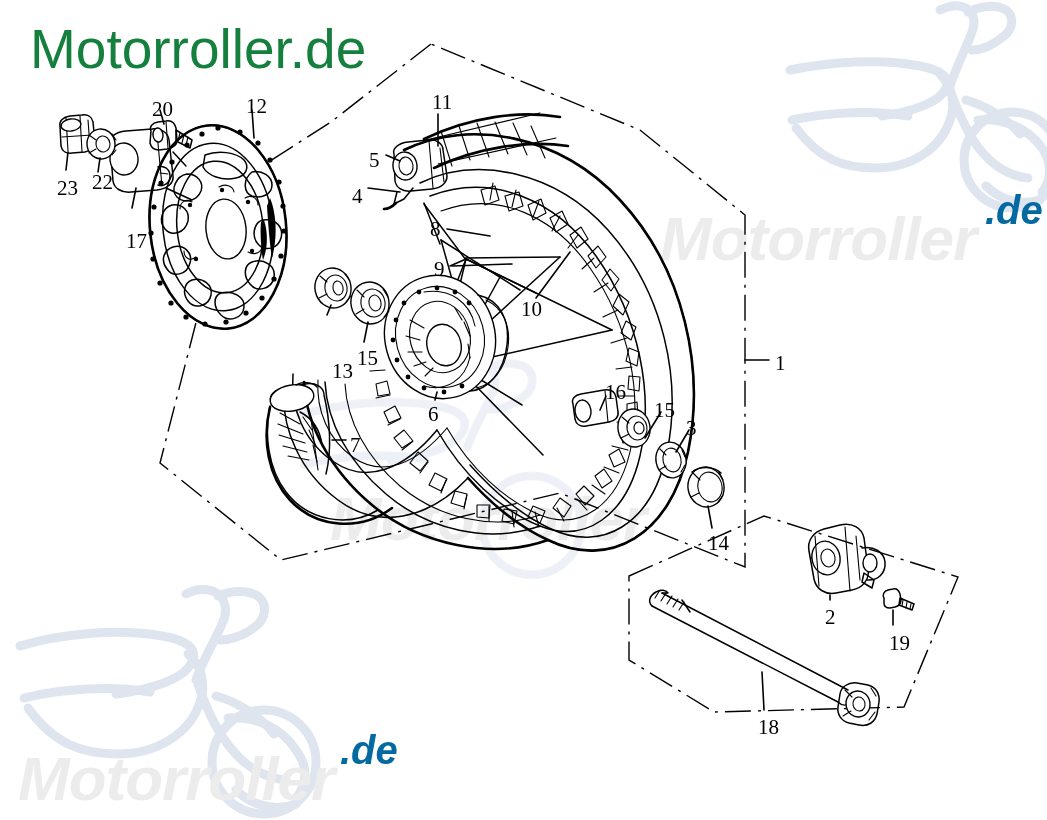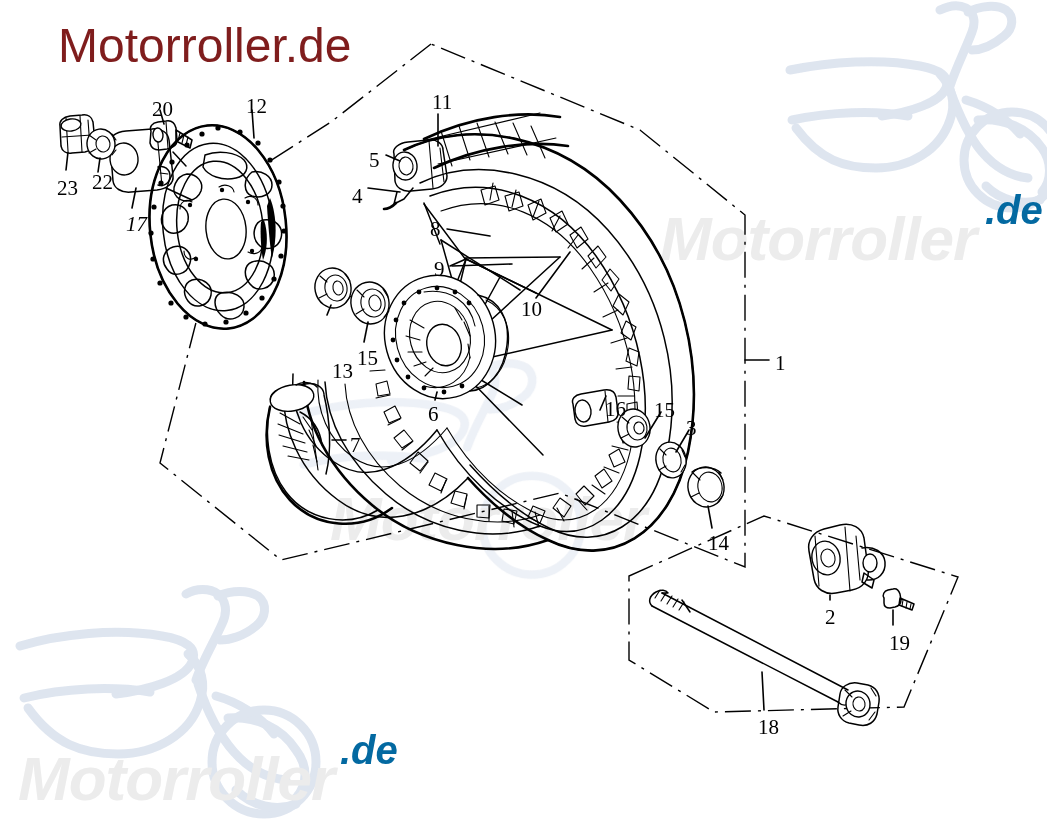--- a/index.html
+++ b/index.html
@@ -12,25 +12,24 @@
   #stage svg{position:absolute;left:0;top:0;}
   .wm-text{
     position:absolute;
     color:#e9e9e9;
     white-space:nowrap;
     user-select:none;
     pointer-events:none;
     line-height:1;
   }
   .wm-top{
-    font-size:48px;
+    font-size:55px;
     font-weight:400;
     letter-spacing:0px;
-    color:#7f1d1d;
-    margin-left:28px;
+    color:#15803d;
   }
   .wm-ital{
     font-style:italic;
     font-weight:700;
     color:#ececec;
     letter-spacing:-1px;
   }
   .wm-de{
     font-style:italic;
     font-weight:700;
@@ -565,21 +564,21 @@
   <div class="callout" style="left:350px;top:435px;">7</div>
   <div class="callout" style="left:430px;top:219px;">8</div>
   <div class="callout" style="left:434px;top:259px;">9</div>
   <div class="callout" style="left:521px;top:299px;">10</div>
   <div class="callout" style="left:432px;top:92px;">11</div>
   <div class="callout" style="left:246px;top:96px;">12</div>
   <div class="callout" style="left:332px;top:321px;margin-top:40px;">13</div>
   <div class="callout" style="left:708px;top:533px;">14</div>
   <div class="callout" style="left:357px;top:348px;">15</div>
   <div class="callout" style="left:654px;top:400px;">15</div>
-  <div class="callout" style="left:605px;top:382px;margin-top:17px;">16</div>
-  <div class="callout" style="left:126px;top:214px;font-style:italic;">17</div>
+  <div class="callout" style="left:605px;top:382px;">16</div>
+  <div class="callout" style="left:126px;top:231px;">17</div>
   <div class="callout" style="left:758px;top:717px;">18</div>
   <div class="callout" style="left:889px;top:633px;">19</div>
   <div class="callout" style="left:152px;top:99px;">20</div>
   <div class="callout" style="left:57px;top:178px;">23</div>
   <div class="callout" style="left:92px;top:172px;">22</div>
 
 </div>
 
 </body></html>

